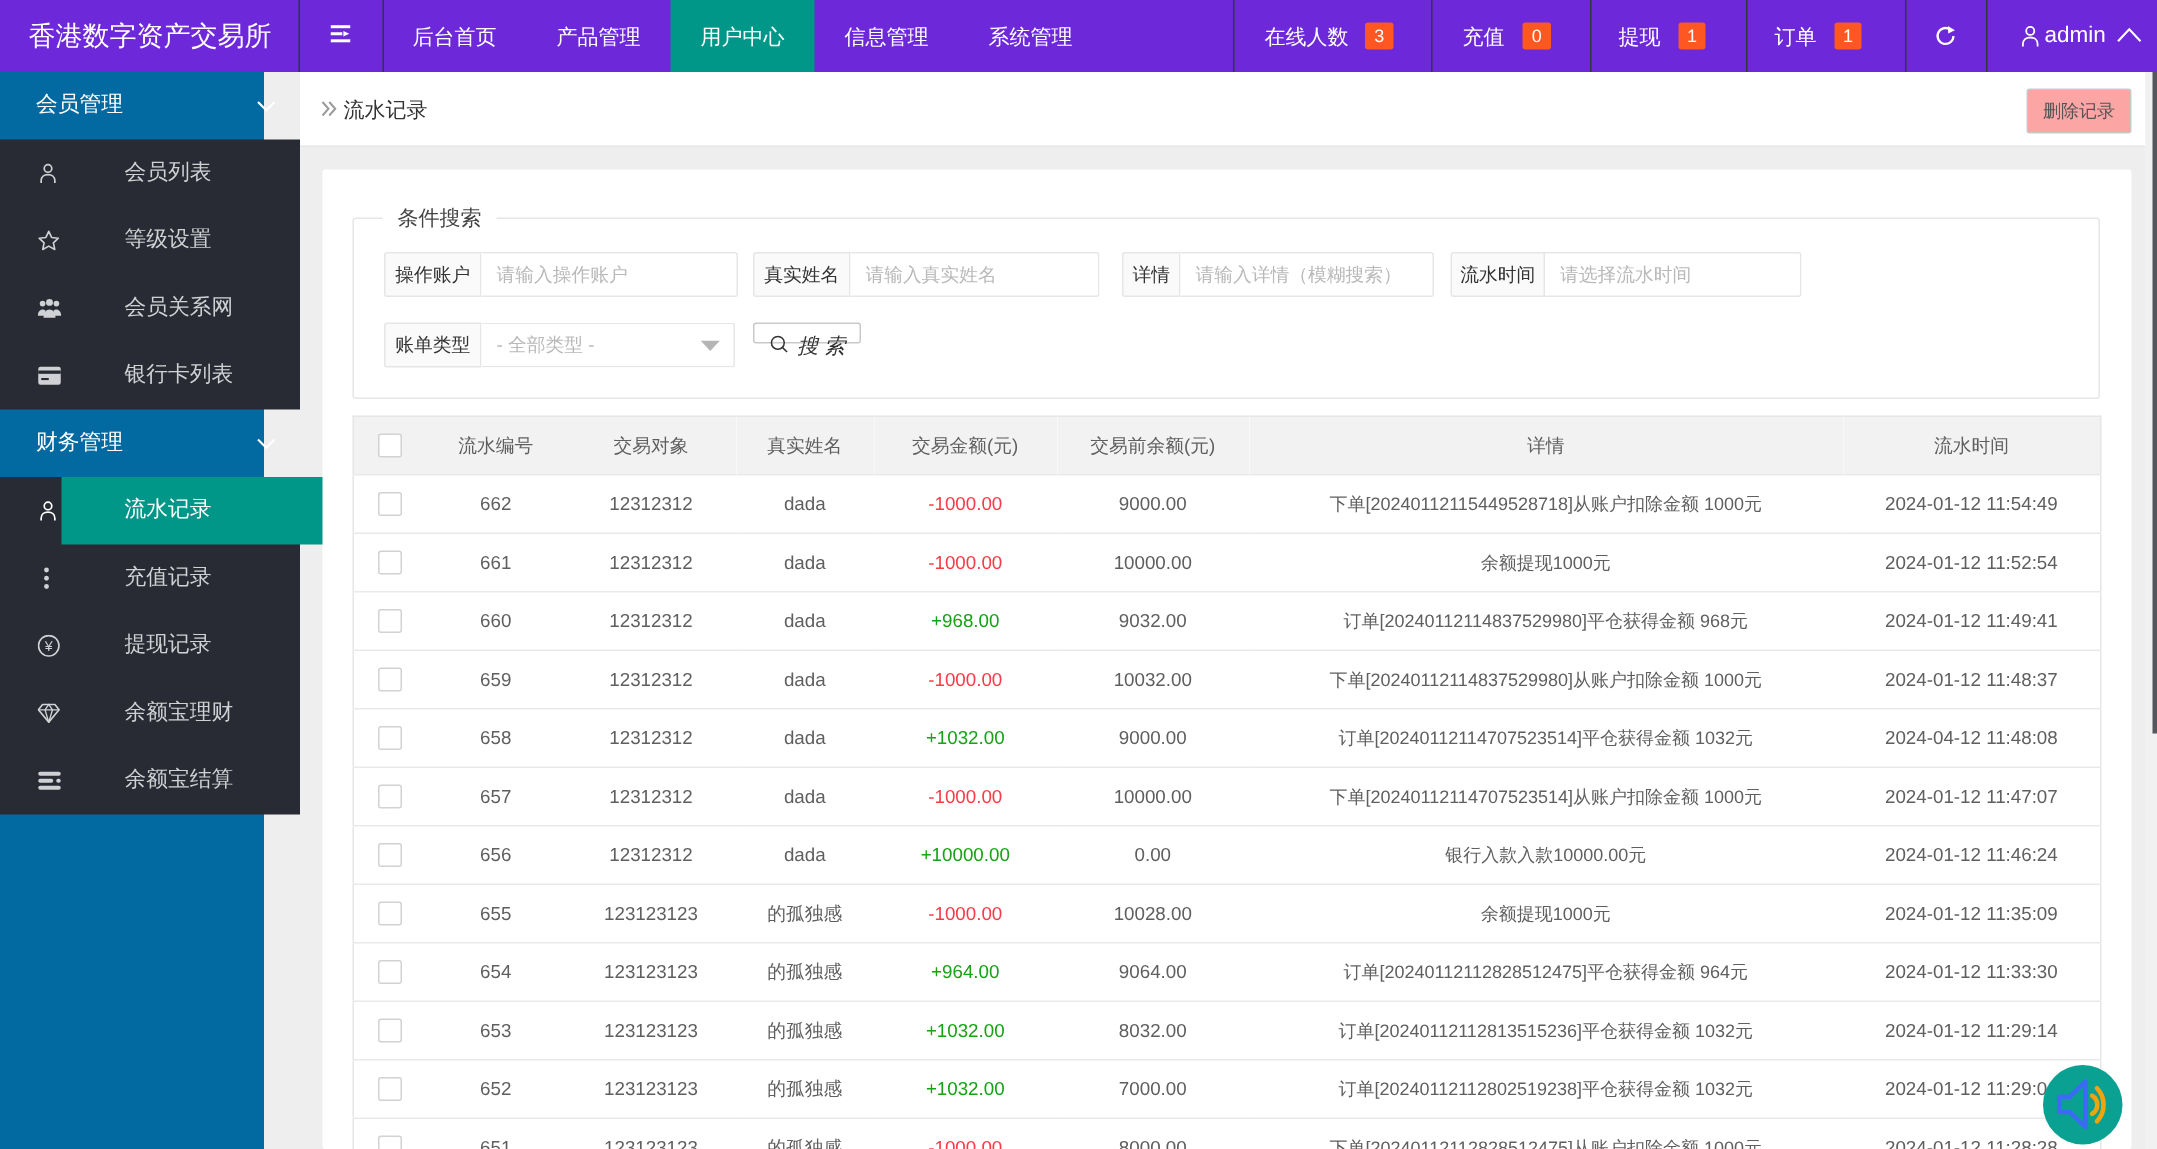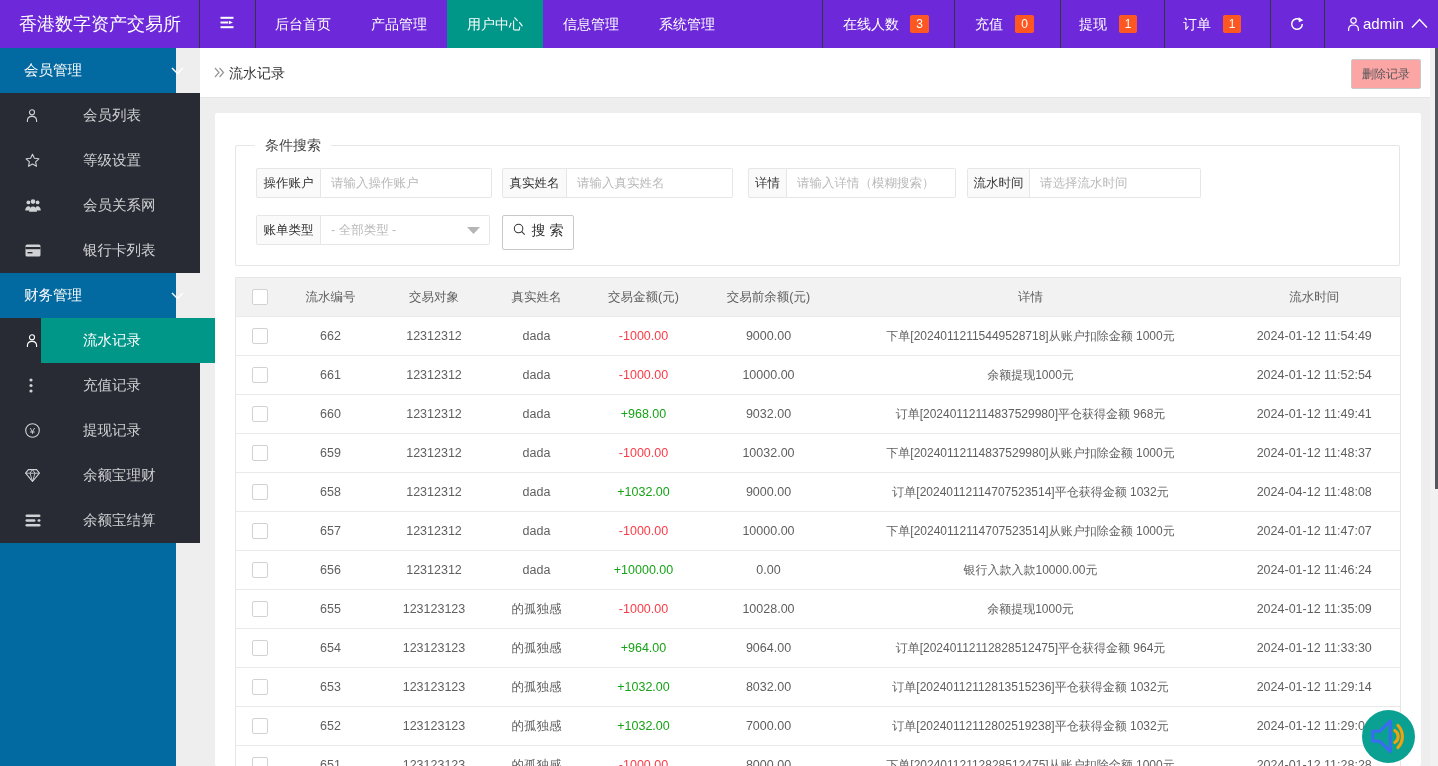--- a/index.html
+++ b/index.html
@@ -24,21 +24,21 @@
   
   #bread { position:absolute; left:200px; top:48px; width:1238px; height:50px; background:#fff; border-bottom:1px solid #e6e6e6; }
   #breadtxt { position:absolute; left:229px; top:48px; height:50px; line-height:50px; font-size:14px; color:#333; }
   #delbtn { position:absolute; left:1351px; top:59px; width:70px; height:30px; line-height:28px; background:#fca5a5; border:1px solid #C9C9C9; border-radius:2px; text-align:center; font-size:12px; color:#555; }
   #card { position:absolute; left:215px; top:113px; width:1206px; height:653px; background:#fff; border-radius:2px; }
   
   #fs { position:absolute; left:235px; top:145px; width:1165px; height:121px; border:1px solid #e6e6e6; border-radius:2px; }
   #legend { position:absolute; left:255px; top:138px; padding:0 10px; background:#fff; font-size:14px; color:#444; height:14px; line-height:14px; }
   .flabel { position:absolute; height:30px; line-height:28px; background:#fafafa; border:1px solid #e6e6e6; text-align:center; font-size:12.5px; color:#333; border-radius:2px 0 0 2px; }
   .finput { position:absolute; height:30px; line-height:28px; background:#fff; border:1px solid #e6e6e6; border-left:none; font-size:12.5px; color:#b9b9b9; padding-left:10px; border-radius:0 2px 2px 0; }
-  #searchbtn { position:absolute; left:502px; top:215px; width:72px; height:35px; background:#fff; border:1px solid #C9C9C9; border-radius:2px; font-size:14px; color:#333; text-align:center; line-height:28px; }
+  #searchbtn { position:absolute; left:502px; top:215px; width:72px; height:14px; background:#fff; border:1px solid #C9C9C9; border-radius:2px; font-size:14px; color:#333; text-align:center; line-height:28px;font-style:italic; }
   
   #tbl { position:absolute; left:235px; top:277px; width:1165px; border-collapse:collapse; table-layout:fixed; }
   #tbl th { background:#f2f2f2; font-weight:normal; }
   #tbl th, #tbl td { height:39px; font-size:12.5px; color:#5f5f5f; text-align:center; border-bottom:1px solid #e9e9e9; padding:0; overflow:hidden; white-space:nowrap; }
   #tbl { border:1px solid #e6e6e6; }
   #tbl td:nth-child(7) { font-size:12px; }
   #tbl td.neg { color:#FB3B46; }
   #tbl td.pos { color:#16A316; }
   .cb { display:inline-block; width:16px; height:16px; border:1px solid #d2d2d2; border-radius:2px; background:#fff; vertical-align:middle; }
   

